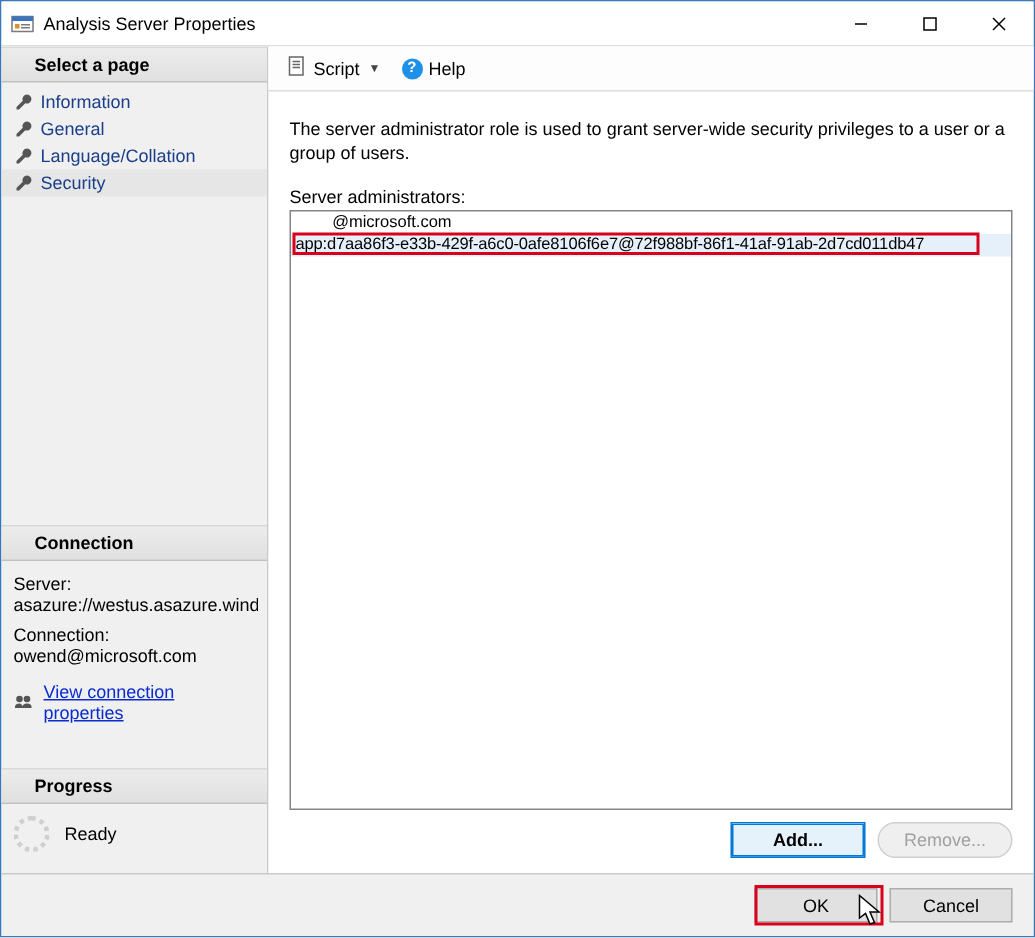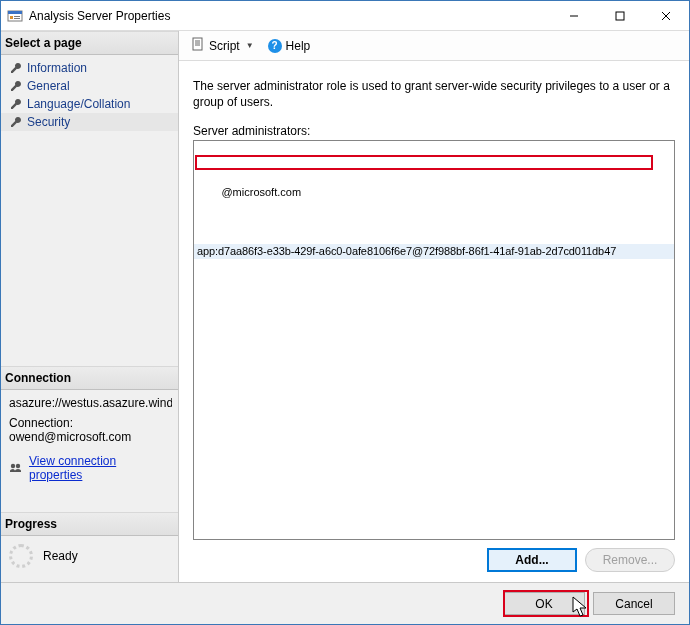--- a/index.html
+++ b/index.html
@@ -57,21 +57,21 @@
     background: #f0f0f0;
     border-right: 1px solid #c9c9c9;
     display: flex;
     flex-direction: column;
     overflow: hidden;
   }
   .section-header {
     background: linear-gradient(#ececec,#e0e0e0);
     border-top: 1px solid #d8d8d8;
     border-bottom: 1px solid #c0c0c0;
-    padding: 4px 4px;
+    padding: 4px 22px;
     font-weight: bold;
     color: #000;
   }
   .nav {
     padding: 4px 0 6px 0;
   }
   .nav-item {
     display: flex;
     align-items: center;
     padding: 2px 6px 2px 8px;
@@ -144,21 +144,20 @@
     overflow: hidden;
     font-size: 11px;
     font-family: "Segoe UI", Tahoma, sans-serif;
     position: relative;
   }
   .listbox .row {
     padding: 1px 3px;
     line-height: 13px;
     white-space: nowrap;
     overflow: hidden;
-    margin-top: 44px;
   }
   .listbox .row.selected {
     background: #e6f0fa;
   }
   .highlight-box {
     position: absolute;
     border: 2px solid #d9001b;
     pointer-events: none;
   }
   .btn-row {
@@ -269,20 +268,21 @@
           <span class="wrench"><svg viewBox="0 0 14 14">
                 <path d="M9 2a3 3 0 0 0-2.8 4.1L2 10.3V12h1.7l4.2-4.2A3 3 0 1 0 9 2z" fill="#555"></path>
               </svg></span>
           <span>Security</span>
         </div>
       </div>
       <div class="left-spacer"></div>
 
       <div class="section-header">Connection</div>
       <div class="conn-body">
+        <div class="label">Server:</div>
         <div class="val">asazure://westus.asazure.windows</div>
         <div class="label" style="margin-top:6px">Connection:</div>
         <div class="val">owend@microsoft.com</div>
         <a class="conn-link" href="#">
           <span>
             <svg width="14" height="14" viewBox="0 0 14 14">
                 <circle cx="4" cy="6" r="2.2" fill="#555"></circle>
                 <circle cx="9" cy="6" r="2.2" fill="#555"></circle>
                 <path d="M4 9c-2 0-3 1-3 2v1h5v-1c0-1-1-2-2-2zM9 9c-2 0-3 1-3 2v1h6v-1c0-1-1-2-3-2z" fill="#555"></path>
               </svg>

